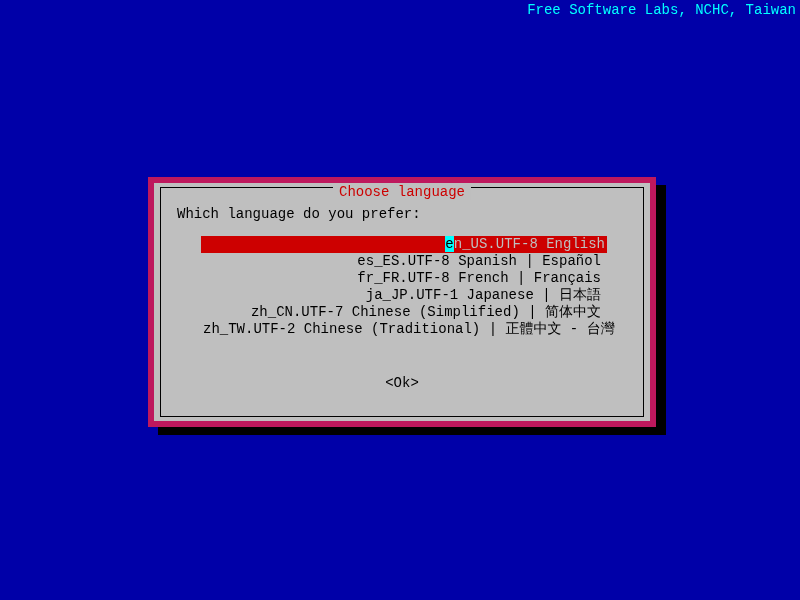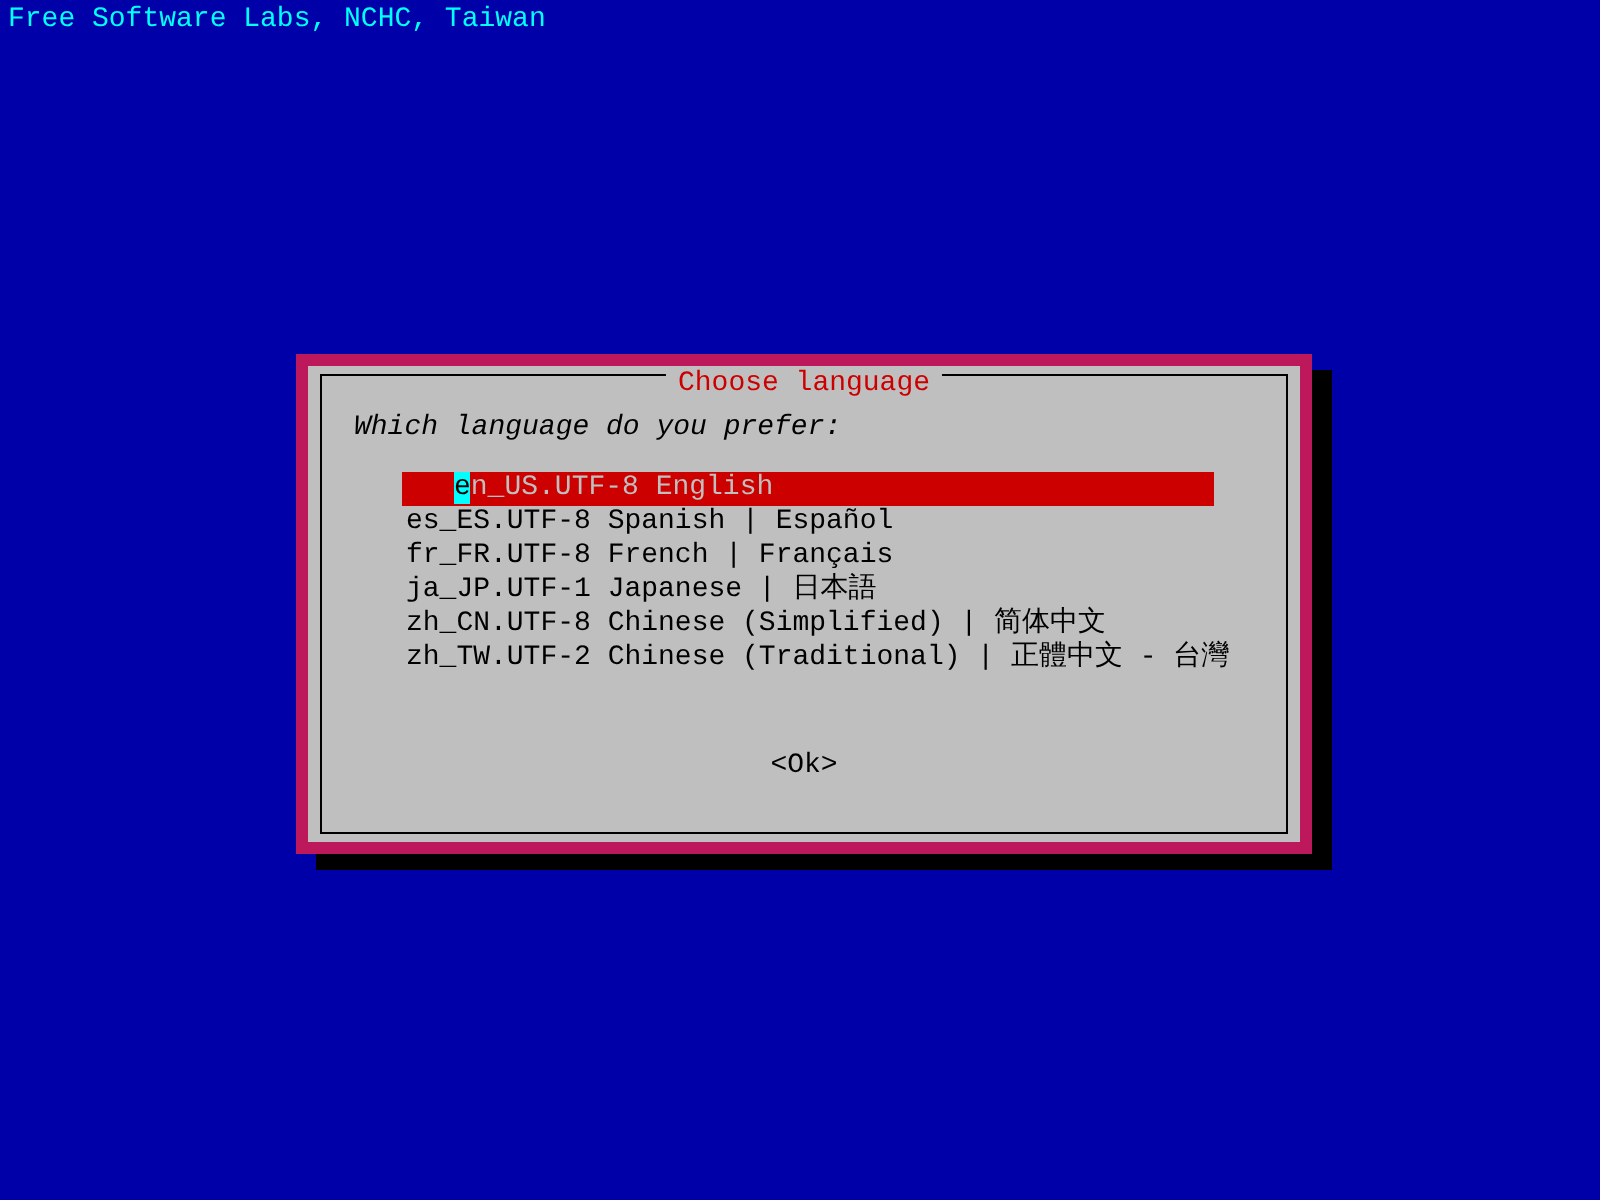--- a/index.html
+++ b/index.html
@@ -1,15 +1,15 @@
 <!DOCTYPE html>
 <html><head>
   <meta charset="utf-8">
   <style>
-    * { margin: 0; padding: 0; box-sizing: border-box; }
+    * { margin: 0; padding: 0; box-sizing: border-box; text-align: right; }
     body {
       width: 800px;
       height: 600px;
       background: #0000a8;
       font-family: "Courier New", monospace;
       font-size: 14px;
       overflow: hidden;
       position: relative;
     }
     .header {
@@ -52,21 +52,20 @@
       padding: 0 6px;
       font-size: 14px;
       white-space: nowrap;
     }
     .prompt {
       position: absolute;
       top: 18px;
       left: 16px;
       color: #000000;
       font-size: 14px;
-      font-style: italic;
     }
     .list {
       position: absolute;
       top: 48px;
       left: 40px;
       right: 40px;
     }
     .list-item {
       color: #000000;
       font-size: 14px;
@@ -104,21 +103,21 @@
 <div class="dialog">
   <div class="dialog-inner-border">
     <div class="title">Choose language</div>
     <div class="prompt">Which language do you prefer:</div>
 
     <div class="list">
       <div class="list-item selected"><span class="cursor">e</span><span>n_US.UTF-8 English</span></div>
       <div class="list-item">es_ES.UTF-8 Spanish | Español</div>
       <div class="list-item">fr_FR.UTF-8 French | Français</div>
       <div class="list-item">ja_JP.UTF-1 Japanese | 日本語</div>
-      <div class="list-item">zh_CN.UTF-8 Chinese (Simplified) | 简体中文</div>
+      <div class="list-item">zh_CN.UTF-7 Chinese (Simplified) | 简体中文</div>
       <div class="list-item">zh_TW.UTF-2 Chinese (Traditional) | 正體中文 - 台灣</div>
     </div>
 
     <div class="button-row">
       <span>&lt;Ok&gt;</span>
     </div>
   </div>
 </div>
 
 </body></html>

